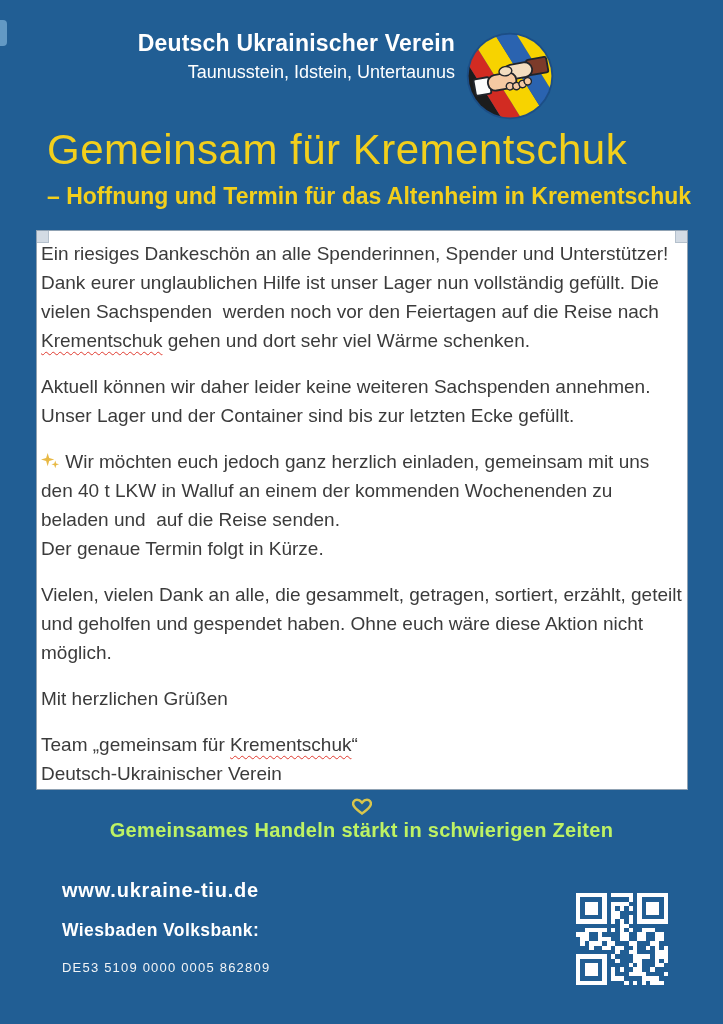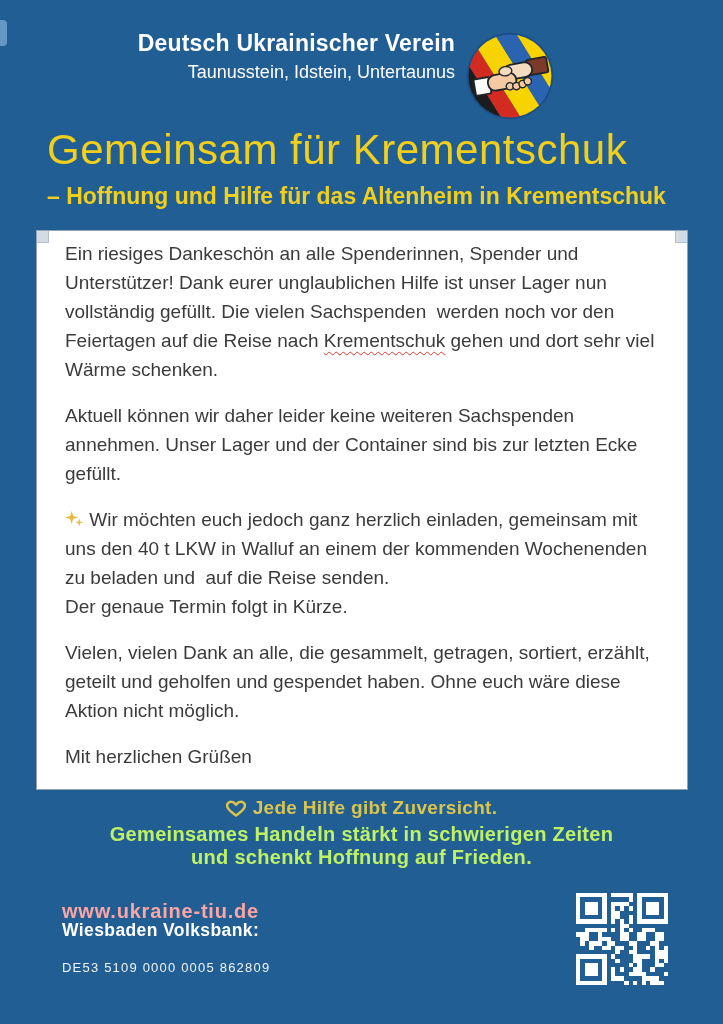--- a/index.html
+++ b/index.html
@@ -35,21 +35,21 @@
     font-size: 23px; font-weight: bold; color: #f2cf1c; white-space: nowrap;
   }
 
   
   .content-box {
     position: absolute; left: 36px; top: 230px;
     width: 652px; height: 560px;
     background: #ffffff;
     border: 1px solid #90a2b3;
     box-sizing: border-box;
-    padding: 8px 28px;
+    padding: 8px 4px;
     overflow: hidden;
   }
   .handle {
     position: absolute; width: 11px; height: 11px;
     background: #d3dbe4; border: 1px solid #b4c0cc;
   }
   .handle.tl { top: -1px; left: -1px; }
   .handle.tr { top: -1px; right: -1px; }
   .content-box p {
     margin: 0 0 17px 0;
@@ -72,22 +72,22 @@
   }
   .heart-icon svg { width: 20px; height: 18px; display: block; }
   .tagline-l2, .tagline-l3 {
     color: #bef264; font-size: 20px; font-weight: bold; letter-spacing: .3px;
     line-height: 23px;
   }
   .tagline-l2 { margin-top: 4px; }
 
   
   .website {
-    position: absolute; left: 62px; top: 900px;
-    color: #fca5a5; font-size: 20px; font-weight: bold; letter-spacing: .8px; text-align: center;
+    position: absolute; left: 62px; top: 879px;
+    color: #ffffff; font-size: 20px; font-weight: bold; letter-spacing: .8px; text-align: center;
   }
   .donation-label {
     position: absolute; left: 62px; top: 920px;
     color: #ffffff; font-size: 17.5px; font-weight: bold; line-height: 21px;
     letter-spacing: .4px;
   }
   .iban {
     position: absolute; left: 62px; top: 960px;
     color: #f2f4f6; font-size: 13px; letter-spacing: 1.2px;
   }
@@ -129,21 +129,21 @@
         <circle cx="48" cy="61" r="4" fill="#f5c9a2" stroke="#20242b" stroke-width="1.5"></circle>
         <circle cx="55" cy="62" r="4" fill="#f5c9a2" stroke="#20242b" stroke-width="1.5"></circle>
         <circle cx="62" cy="61" r="4" fill="#f5c9a2" stroke="#20242b" stroke-width="1.5"></circle>
         <circle cx="68" cy="59" r="4" fill="#f5c9a2" stroke="#20242b" stroke-width="1.5"></circle>
       </g>
     </g>
   </svg>
 </div>
 
 <div class="headline">Gemeinsam für Krementschuk</div>
-<div class="subheadline">– Hoffnung und Hilfe für das Altenheim in Krementschuk</div>
+<div class="subheadline">– Hoffnung und Termin für das Altenheim in Krementschuk</div>
 
 <div class="content-box">
   <div class="handle tl"></div>
   <div class="handle tr"></div>
   <div>
       <p><span>Ein riesiges Dankeschön an alle Spenderinnen, Spender und Unterstützer! Dank eurer unglaublichen Hilfe ist unser Lager nun vollständig gefüllt. Die vielen Sachspenden  werden noch vor den Feiertagen auf die Reise nach </span><span class="sq">Krementschuk</span><span> gehen und dort sehr viel Wärme schenken.</span></p>
       <p><span>Aktuell können wir daher leider keine weiteren Sachspenden annehmen. Unser Lager und der Container sind bis zur letzten Ecke gefüllt.</span></p>
       <p><span class="sparkle"><svg viewBox="0 0 20 20">
             <path d="M7 1 L8.6 6.4 L14 8 L8.6 9.6 L7 15 L5.4 9.6 L0 8 L5.4 6.4 Z" fill="#e8b945"></path>
             <path d="M15 9 L16 12 L19 13 L16 14 L15 17 L14 14 L11 13 L14 12 Z" fill="#e8b945"></path>
@@ -156,24 +156,22 @@
     </div>
 </div>
 
 <div class="tagline">
   <div class="tagline-l1">
     <span class="heart-icon">
       <svg viewBox="0 0 24 20">
         <path d="M12 19 C8 16 2.5 12.5 1.5 8.5 C.7 5 3 2.5 6 2.5 C8.5 2.5 10.5 4.2 12 6 C13.5 4.2 15.5 2.5 18 2.5 C21 2.5 23.3 5 22.5 8.5 C21.5 12.5 16 16 12 19 Z" fill="none" stroke="#d9c54c" stroke-width="3" stroke-linecap="round"></path>
       </svg>
     </span>
-    <span>Jede Hilfe gibt Zuversicht.</span>
   </div>
   <div class="tagline-l2">Gemeinsames Handeln stärkt in schwierigen Zeiten</div>
-  <div class="tagline-l3">und schenkt Hoffnung auf Frieden.</div>
 </div>
 
 <div class="website">www.ukraine-tiu.de</div>
 <div class="donation-label">
   <div>Wiesbaden Volksbank:</div>
 </div>
 <div class="iban">DE53 5109 0000 0005 862809</div>
 
 <div class="qr">
   <svg viewBox="0 0 21 21" shape-rendering="crispEdges">

